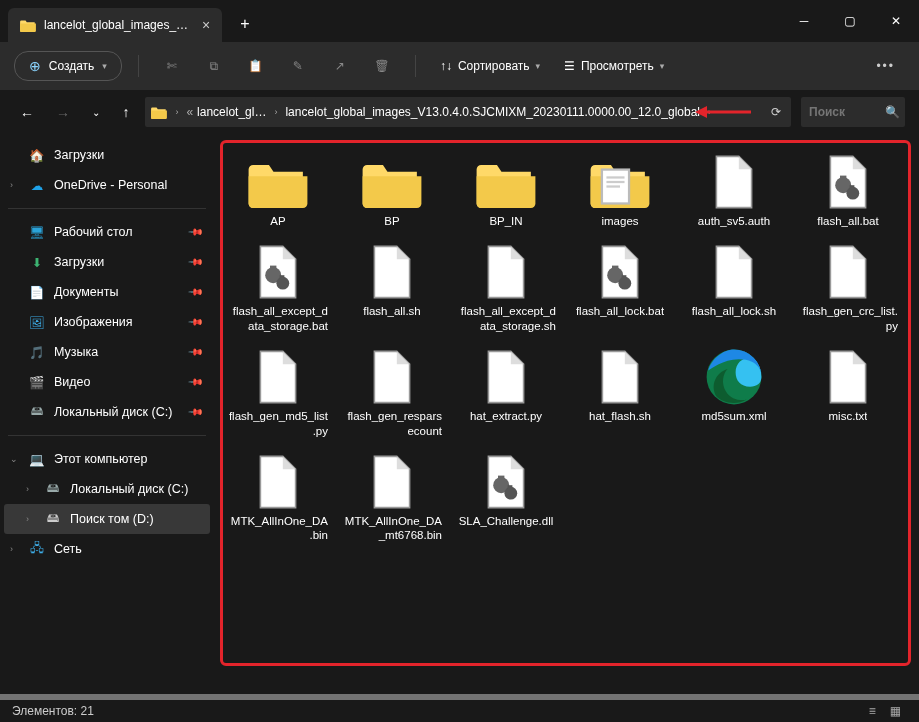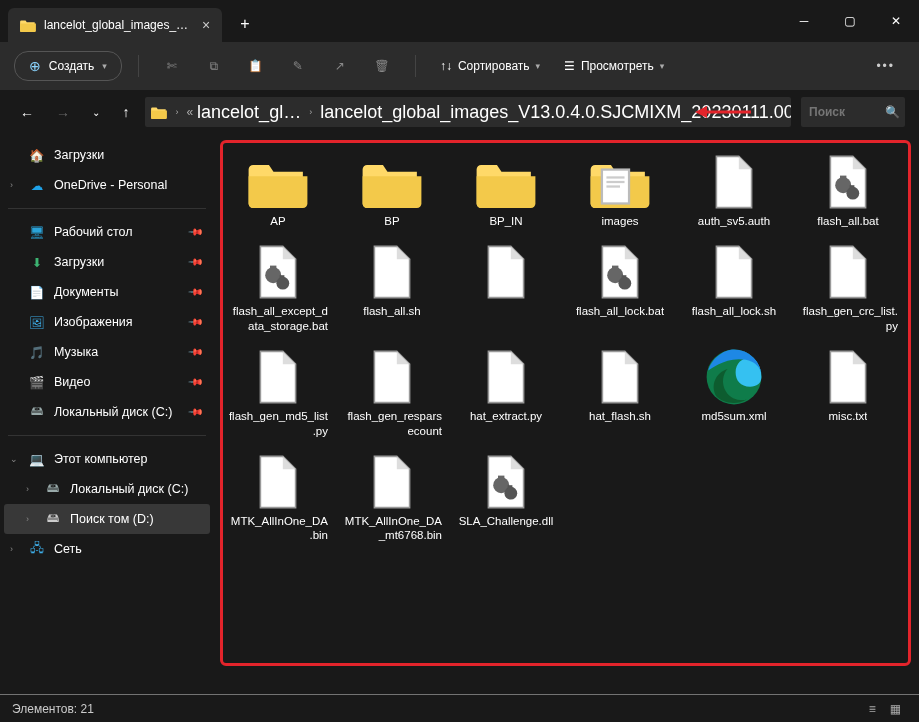--- a/index.html
+++ b/index.html
@@ -27,21 +27,21 @@
   .tool-dd .chev { font-size: 9px; color: #aaa; }
   .overflow { margin-left: auto; color: #ccc; letter-spacing: 2px; cursor: pointer; padding: 4px 10px; }
 
   
   .navbar { height: 44px; background: #191919; display: flex; align-items: center; padding: 0 14px; gap: 10px; }
   .nav-arrow { color: #fff; padding: 6px; cursor: pointer; font-size: 14px; }
   .nav-arrow.dim { color: #666; }
   .breadcrumb { flex: 1; display: flex; align-items: center; background: #2c2c2c; height: 30px; border-radius: 2px; padding: 0 6px; gap: 4px; overflow: hidden; position: relative; }
   .bc-icon { width: 16px; height: 14px; fill: #ffd968; flex-shrink: 0; }
   .bc-chev { color: #aaa; font-size: 9px; padding: 0 4px; flex-shrink: 0; }
-  .bc-item { white-space: nowrap; font-size: 18px; cursor: pointer; }
+  .bc-item { white-space: nowrap; font-size: 12px; cursor: pointer; }
   .bc-refresh { margin-left: auto; color: #ccc; padding: 4px; cursor: pointer; flex-shrink: 0; }
   .red-arrow { position: absolute; right: 40px; top: 50%; transform: translateY(-50%); }
   .search { width: 104px; height: 30px; background: #2c2c2c; border-radius: 2px; display: flex; align-items: center; padding: 0 8px; color: #888; gap: 6px; }
   .search input { background: transparent; border: none; color: #fff; width: 70px; outline: none; font-size: 12px; font-weight: bold; }
 
   
   .body { flex: 1; display: flex; background: #191919; overflow: hidden; }
   .sidebar { width: 214px; background: #191919; padding: 6px 4px; overflow-y: auto; font-size: 12.5px; }
   .side-item { display: flex; align-items: center; gap: 8px; padding: 6px 8px 6px 24px; border-radius: 3px; cursor: pointer; position: relative; }
   .side-item.selected { background: #383838; }
@@ -51,21 +51,21 @@
   .sico { width: 18px; height: 18px; display: flex; align-items: center; justify-content: center; flex-shrink: 0; }
 
   .content { flex: 1; position: relative; overflow: auto; }
   .red-frame { position: absolute; inset: 6px 8px 28px 6px; border: 3px solid #e3242b; border-radius: 6px; pointer-events: none; }
   .grid { display: flex; flex-wrap: wrap; padding: 14px 10px; gap: 6px 6px; align-content: flex-start; }
   .file { width: 108px; display: flex; flex-direction: column; align-items: center; padding: 4px; cursor: pointer; }
   .ficon { width: 68px; height: 60px; display: flex; align-items: center; justify-content: center; margin-bottom: 2px; }
   .fname { font-size: 11.5px; text-align: right; line-height: 1.25; word-break: break-word; max-height: 42px; overflow: hidden; }
 
   
-  .status { height: 28px; background: #191919; border-top: 1px solid #737373; display: flex; align-items: center; padding: 0 12px; font-size: 12px; color: #ccc; }
+  .status { height: 28px; background: #191919; border-top: 6px solid #737373; display: flex; align-items: center; padding: 0 12px; font-size: 12px; color: #ccc; }
   .view-icons { margin-left: auto; display: flex; gap: 2px; }
   .view-icons span { padding: 2px 6px; cursor: pointer; color: #aaa; }
 
   
   .folder-fill { fill: #ffd968; }
 </style>
 </head>
 <body>
 
 <svg width="0" height="0" style="position:absolute">
@@ -317,20 +317,21 @@
               </svg>
             </div>
             <div class="fname">flash_all.sh</div>
           </div>
           <div class="file">
             <div class="ficon">
               <svg width="48" height="58" viewBox="0 0 30 36">
                 <use href="#blank-svg"></use>
               </svg>
             </div>
+            <div class="fname">flash_all_except_data_storage.sh</div>
           </div>
           <div class="file">
             <div class="ficon">
               <svg width="48" height="58" viewBox="0 0 30 36">
                 <use href="#bat-svg"></use>
               </svg>
             </div>
             <div class="fname">flash_all_lock.bat</div>
           </div>
           <div class="file">

